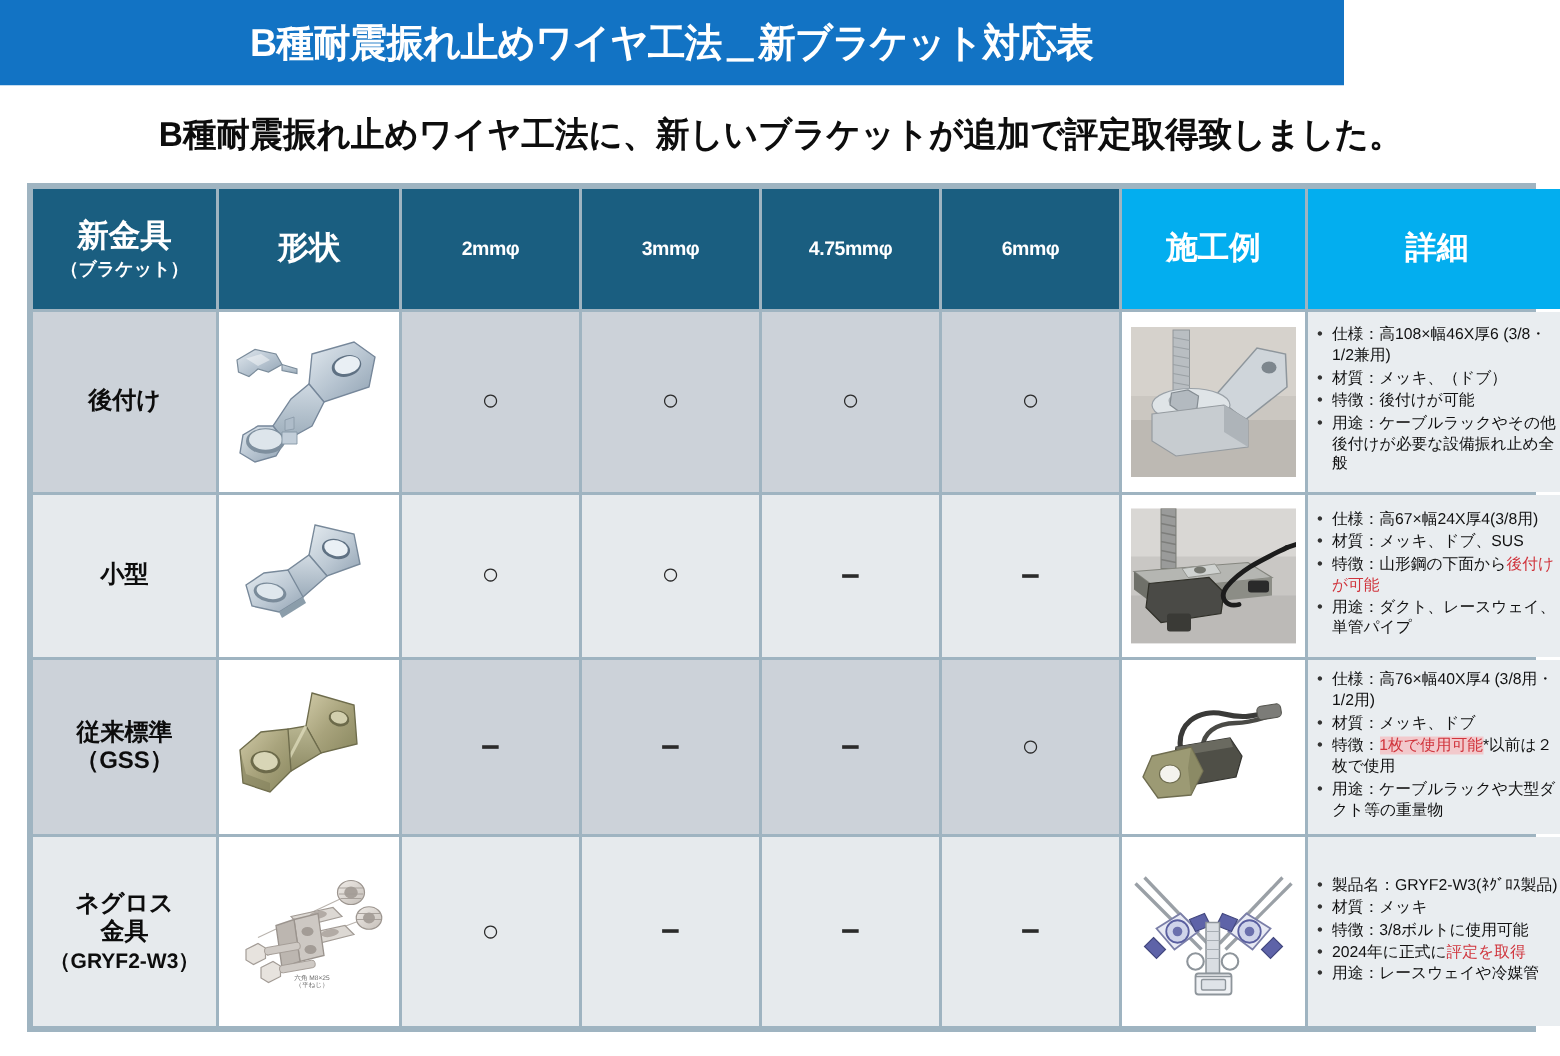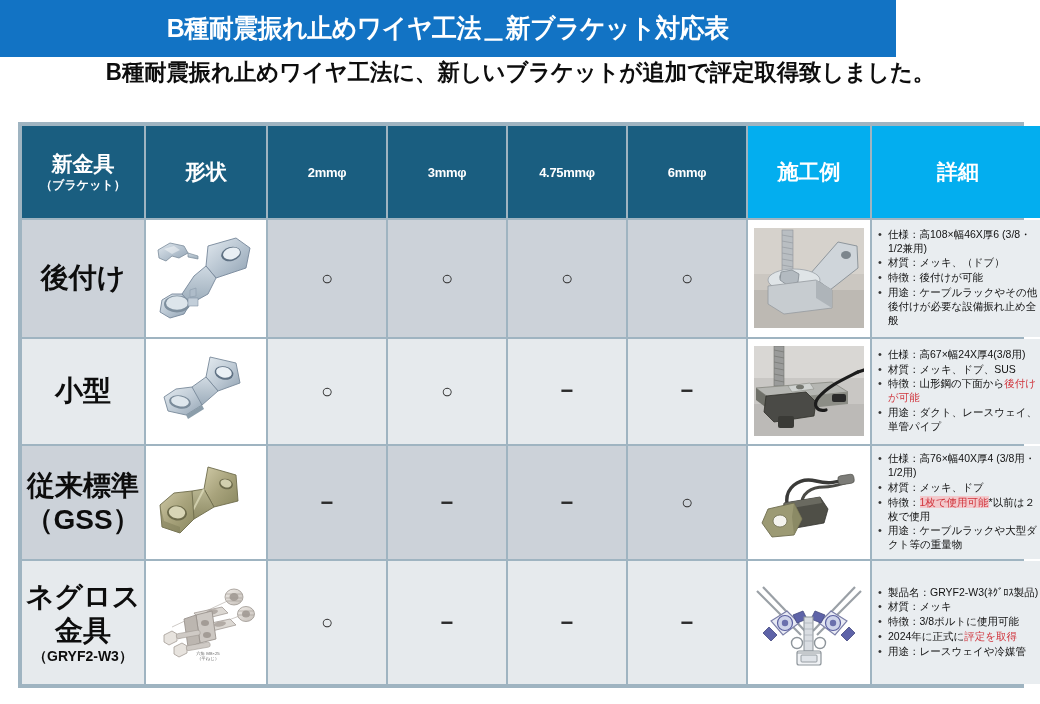--- a/index.html
+++ b/index.html
@@ -20,21 +20,21 @@
     color:#ffffff;
     font-size:26px;font-weight:bold;
     letter-spacing:-0.5px;
     white-space:nowrap;
     transform:scaleX(0.96);
   }
   
   .subtitle-wrap{
     position:absolute;left:0;top:57px;width:1040px;height:65px;
     background:#ffffff;
-    display:flex;align-items:flex-start;justify-content:center;
+    display:flex;align-items:center;justify-content:center;
   }
   .subtitle{
     color:#0d0d0d;
     font-size:23px;font-weight:bold;
     white-space:nowrap;
     transform:scaleX(0.97);
   }
   
   .table-wrap{
     position:absolute;left:18px;top:122px;width:1006px;height:566px;
@@ -52,42 +52,42 @@
     overflow:hidden;
   }
   
   col.c-name{width:122px;}
   col.c-shape{width:120px;}
   col.c-size{width:118px;}
   col.c-photo{width:122px;}
   col.c-detail{width:172px;}
 
   thead th{
-    background:#1a5e80;color:#ffffff;height:92px;
+    background:#1a5e80;color:#ffffff;height:80px;
     font-weight:bold;
   }
   thead th.cyan{background:#03aeef;}
   .th-main{font-size:21px;line-height:1.12;display:block;}
   .th-sub{font-size:12px;line-height:1.2;display:block;margin-top:2px;font-weight:bold;}
   .th-size{font-size:13px;font-weight:bold;letter-spacing:-0.3px;}
 
   tbody tr.odd td.cell-name,
   tbody tr.odd td.cell-size{background:#ccd2d9;}
   tbody tr.even td.cell-name,
   tbody tr.even td.cell-size{background:#e6eaed;}
   tbody td.cell-shape{background:#ffffff;}
   tbody td.cell-photo{background:#ffffff;}
   tbody td.cell-detail{background:#e9edf0;}
 
   tbody tr.r1{height:116px;}
   tbody tr.r2{height:105px;}
   tbody tr.r3{height:113px;}
   tbody tr.r4{height:122px;}
 
-  .name-main{font-size:28px;font-weight:bold;color:#0d0d0d;line-height:1.2;display:block;}
+  .name-main{font-size:16px;font-weight:bold;color:#0d0d0d;line-height:1.2;display:block;}
   .name-sub{font-size:14px;font-weight:bold;color:#0d0d0d;line-height:1.3;display:block;}
   .mark{font-size:20px;color:#2b2b2b;font-weight:normal;}
   .mark.dash{font-size:22px;font-weight:bold;}
 
   
   .detail-list{
     margin:0;padding:4px 4px 4px 4px;
     text-align:left;
     list-style:none;
     font-size:10.5px;line-height:1.32;color:#111;

